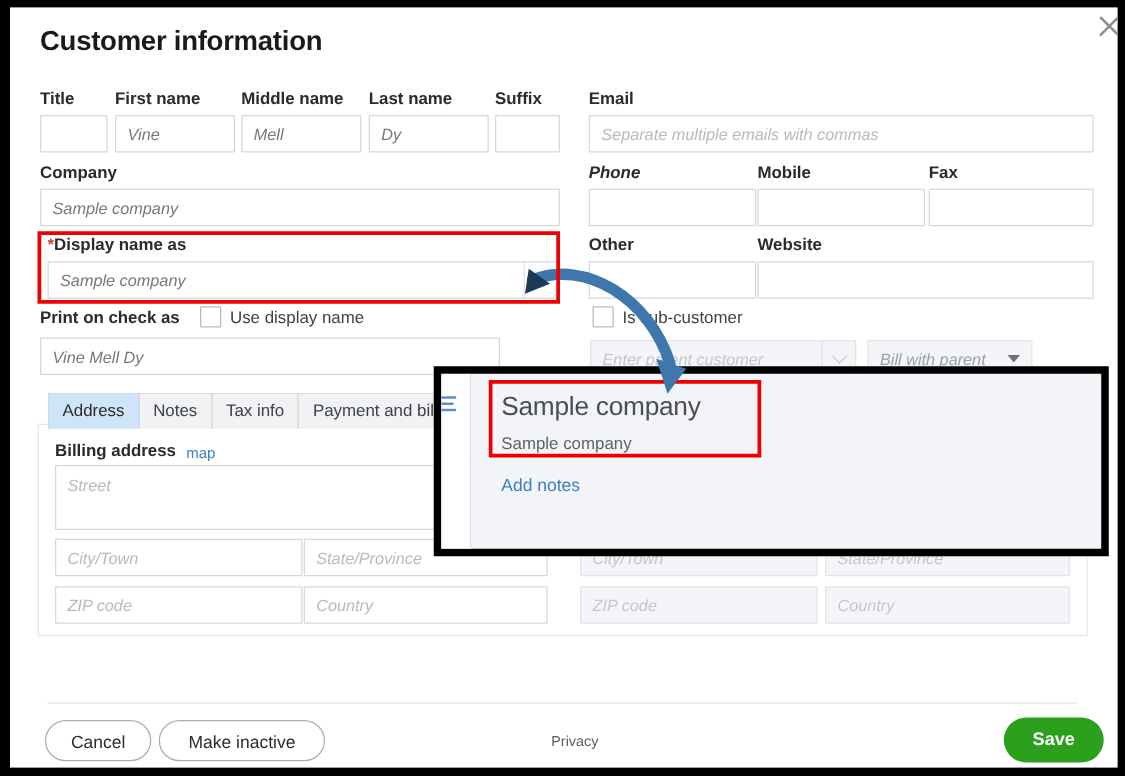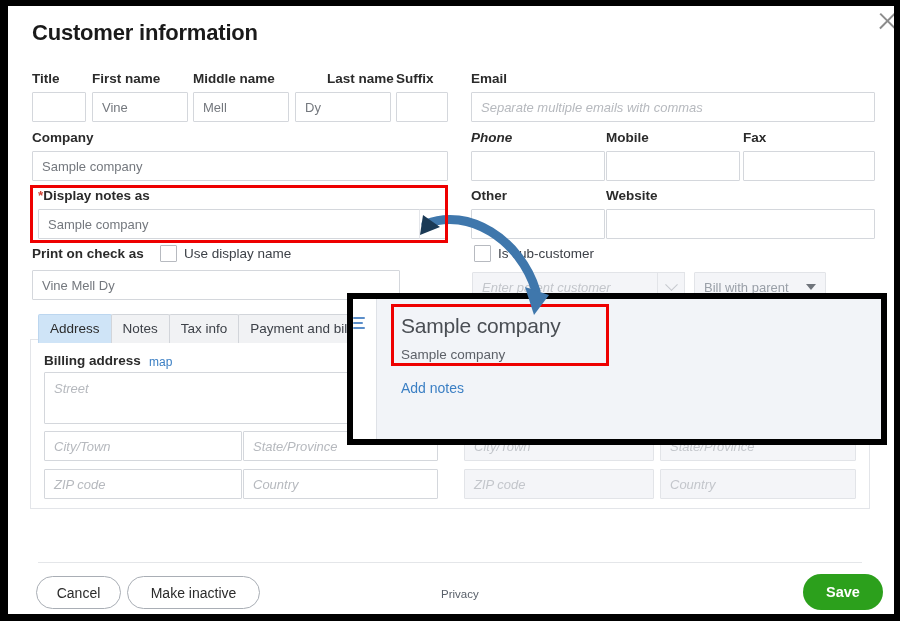--- a/index.html
+++ b/index.html
@@ -71,20 +71,21 @@
     background: #ffffff;
     border-radius: 1px;
     font-size: 13px;
     color: #6b6f76;
     padding: 0 9px;
     display: flex;
     align-items: center;
     height: 30px;
     overflow: hidden;
     white-space: nowrap;
+    font-style: italic;
   }
   .fld.placeholder { color: #b6b9be; font-style: italic; }
   .fld.disabled { background: #f4f5f8; border-color: #e2e4e8; color: #c3c6cb; }
   .fld.value { color: #74787e; }
 
   .req-star { color: #d04437; font-weight: bold; }
 
   
   .redbox {
     position: absolute;
@@ -288,31 +289,31 @@
 
   <div class="lbl" style="left:24px; top:65px;">Title</div>
   <div class="fld" style="left:24px; top:86px; width:54px;"></div>
 
   <div class="lbl" style="left:84px; top:65px;">First name</div>
   <div class="fld value" style="left:84px; top:86px; width:96px;">Vine</div>
 
   <div class="lbl" style="left:185px; top:65px;">Middle name</div>
   <div class="fld value" style="left:185px; top:86px; width:96px;">Mell</div>
 
-  <div class="lbl" style="left:287px; top:65px;margin-left:32px;">Last name</div>
+  <div class="lbl" style="left:287px; top:65px;">Last name</div>
   <div class="fld value" style="left:287px; top:86px; width:96px;">Dy</div>
 
   <div class="lbl" style="left:388px; top:65px;">Suffix</div>
   <div class="fld" style="left:388px; top:86px; width:52px;"></div>
 
   <div class="lbl" style="left:24px; top:124px;">Company</div>
   <div class="fld value" style="left:24px; top:145px; width:416px;">Sample company</div>
 
   <div class="lbl" style="left:30px; top:182px;">
-    <span class="req-star">*</span><span>Display notes as</span>
+    <span class="req-star">*</span><span>Display name as</span>
   </div>
   <div class="fld value" style="left:30px; top:203px; width:382px;">Sample company</div>
   <div class="caret-btn" style="left:411px; top:203px;">
     <span class="caret-v"></span>
   </div>
   <div class="redbox" style="left:22px; top:179px; width:418px; height:58px;"></div>
 
   <div class="lbl" style="left:24px; top:240px;">Print on check as</div>
   <div class="cbox" style="left:152px; top:239px;"></div>
   <div class="lbl" style="left:176px; top:240px; font-weight:normal; color:#3d4148;">Use display name</div>

